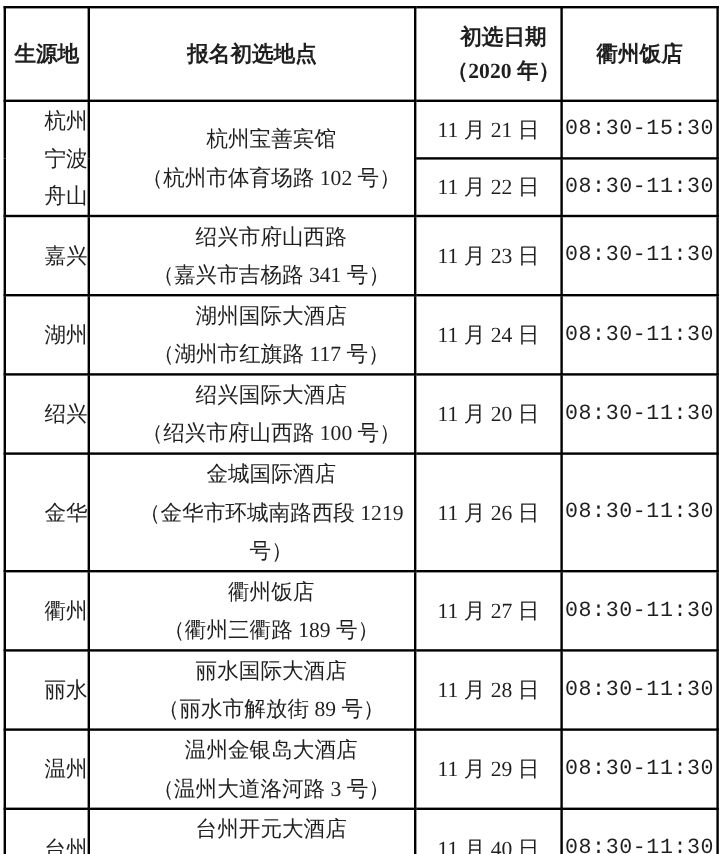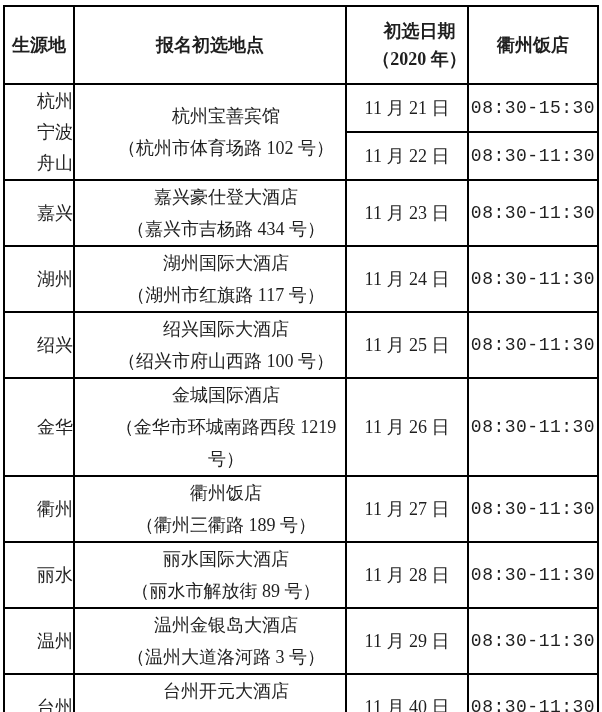--- a/index.html
+++ b/index.html
@@ -87,22 +87,22 @@
       <tr class="session-row">
         <td class="date-cell">11 月 22 日</td>
         <td class="time-cell">08:30-11:30</td>
       </tr>
 
       <tr class="city-row">
         <td class="origin-cell">
           <div>嘉兴</div>
         </td>
         <td class="venue-cell">
-          <div class="venue-name">嘉兴豪仕登大酒店</div>
-          <div class="venue-addr">（嘉兴市吉杨路 434 号）</div>
+          <div class="venue-name">绍兴市府山西路</div>
+          <div class="venue-addr">（嘉兴市吉杨路 341 号）</div>
         </td>
         <td class="date-cell">11 月 23 日</td>
         <td class="time-cell">08:30-11:30</td>
       </tr>
 
       <tr class="city-row">
         <td class="origin-cell">
           <div>湖州</div>
         </td>
         <td class="venue-cell">
@@ -114,21 +114,21 @@
       </tr>
 
       <tr class="city-row">
         <td class="origin-cell">
           <div>绍兴</div>
         </td>
         <td class="venue-cell">
           <div class="venue-name">绍兴国际大酒店</div>
           <div class="venue-addr">（绍兴市府山西路 100 号）</div>
         </td>
-        <td class="date-cell">11 月 25 日</td>
+        <td class="date-cell">11 月 20 日</td>
         <td class="time-cell">08:30-11:30</td>
       </tr>
 
       <tr class="city-row">
         <td class="origin-cell">
           <div>金华</div>
         </td>
         <td class="venue-cell">
           <div class="venue-name">金城国际酒店</div>
           <div class="venue-addr">（金华市环城南路西段 1219 号）</div>

